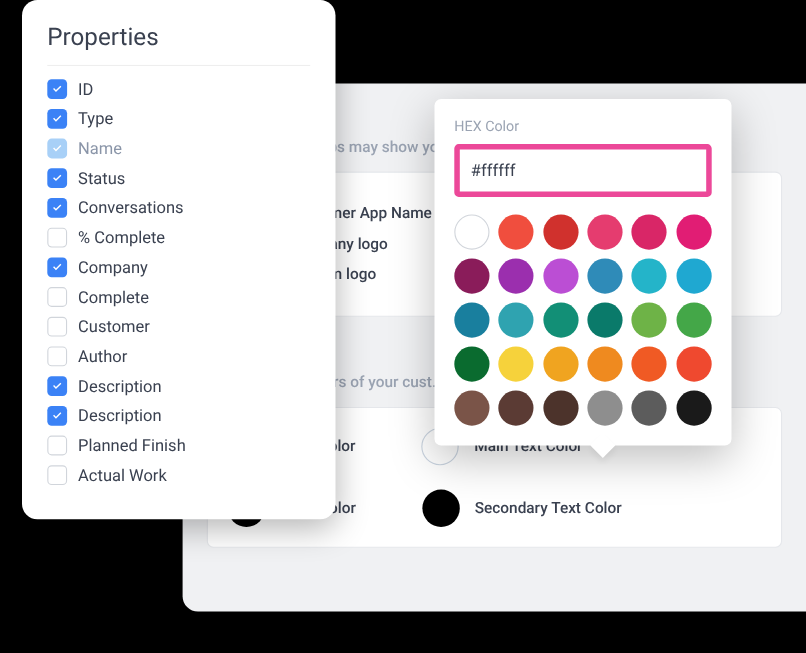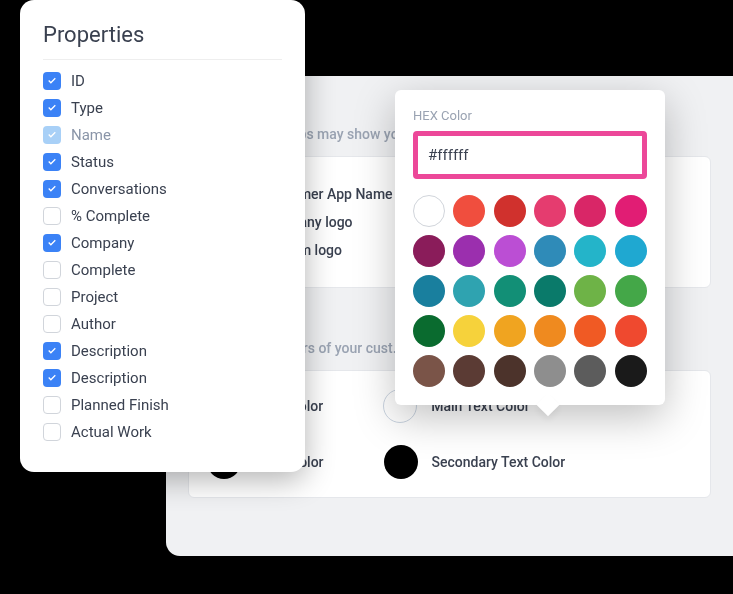--- a/index.html
+++ b/index.html
@@ -95,21 +95,21 @@
           </svg>
         </div>
         <span class="prop-label">Company</span>
       </div>
       <div class="prop-item">
         <div class="checkbox unchecked"></div>
         <span class="prop-label">Complete</span>
       </div>
       <div class="prop-item">
         <div class="checkbox unchecked"></div>
-        <span class="prop-label">Project</span>
+        <span class="prop-label">Customer</span>
       </div>
       <div class="prop-item">
         <div class="checkbox unchecked"></div>
         <span class="prop-label">Author</span>
       </div>
       <div class="prop-item">
         <div class="checkbox checked">
           <svg viewBox="0 0 16 16">
             <path d="M6.5 11.5L3 8l1.2-1.2 2.3 2.3 5.3-5.3L13 5z"></path>
           </svg>

